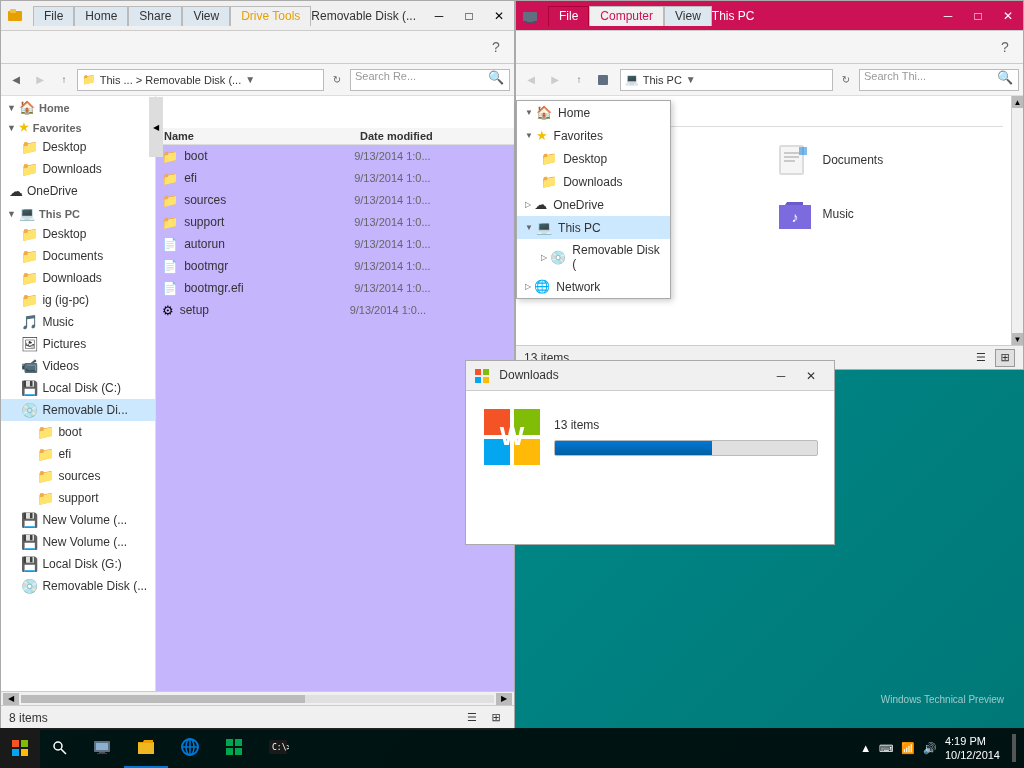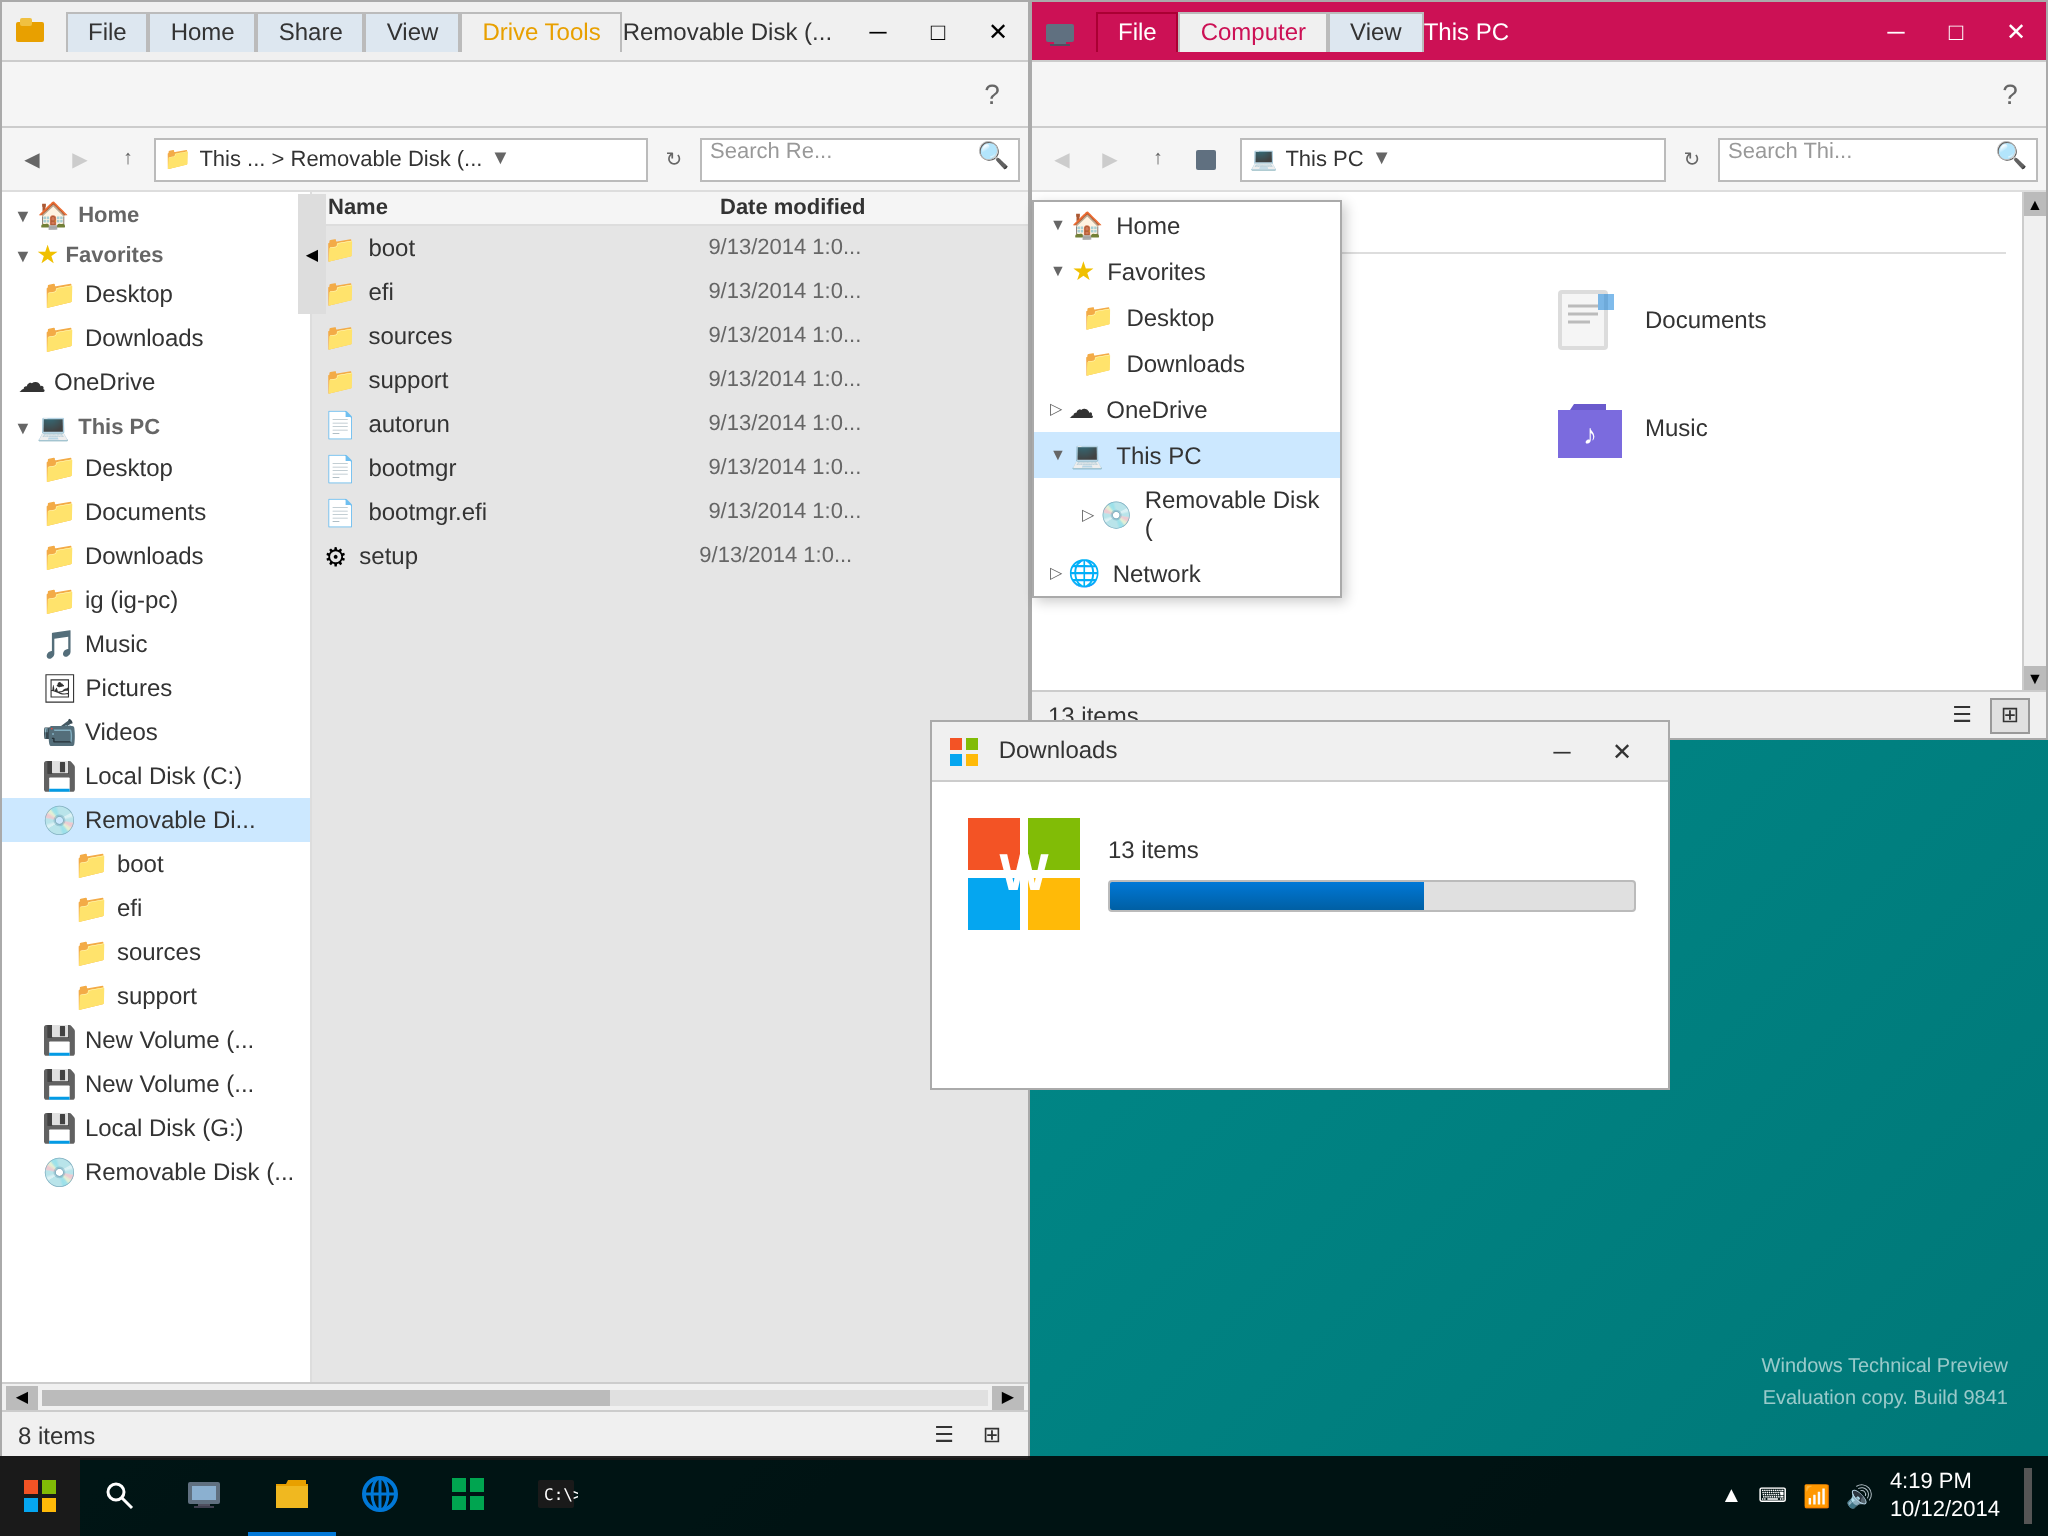--- a/index.html
+++ b/index.html
@@ -243,21 +243,22 @@
       font-weight: bold;
       display: flex;
       align-items: center;
       cursor: pointer;
     }
 
     
     .file-list {
       flex: 1;
       overflow-y: auto;
-      background: #e5e5e5;
+      background: #c4b5fd;
+      margin-top: 32px;
     }
     .file-list-header {
       display: flex;
       background: #f5f5f5;
       border-bottom: 1px solid #ddd;
       padding: 2px 0;
       font-size: 11px;
       font-weight: bold;
       color: #333;
       position: sticky;
@@ -442,21 +443,20 @@
       font-size: 8px;
     }
   </style>
 </head>
 <body>
 
 <div class="desktop"></div>
 
 <div class="watermark">
   <div>Windows Technical Preview</div>
-  <div>Evaluation copy. Build 9841</div>
 </div>
 
 <div class="window1">
 
   <div class="titlebar">
     <div class="titlebar-icon">
       <svg width="16" height="16" viewBox="0 0 16 16">
         <rect x="1" y="3" width="14" height="10" rx="1" fill="#e8a000"></rect>
         <rect x="3" y="1" width="6" height="4" rx="1" fill="#f0c040"></rect>
       </svg>

